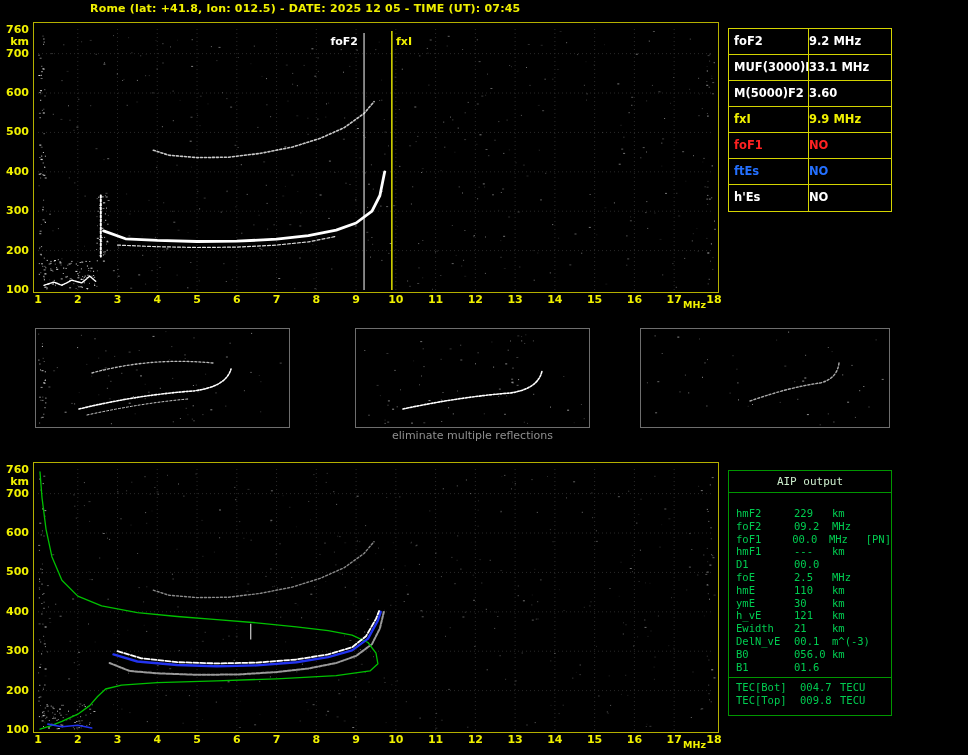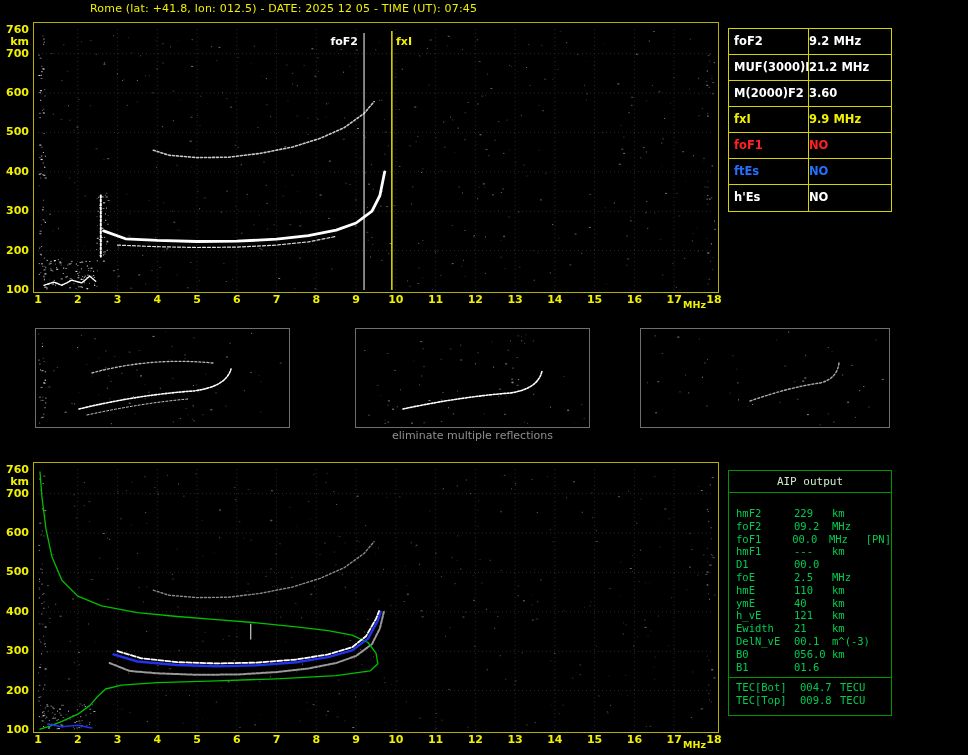--- a/index.html
+++ b/index.html
@@ -1,20 +1,20 @@
 <!DOCTYPE html>
 <html><head>
 <meta charset="utf-8">
 <style>
   *{margin:0;padding:0;box-sizing:border-box}
   html,body{background:#000}
   body{width:968px;height:755px;position:relative;overflow:hidden;
        font-family:"DejaVu Sans",sans-serif}
   #root{position:absolute;left:0;top:0;width:968px;height:755px;background:#000}
-  .title{position:absolute;left:90px;top:2px;color:#f0f000;font-size:11px;font-weight:normal;letter-spacing:.2px;white-space:nowrap}
+  .title{position:absolute;left:90px;top:2px;color:#f0f000;font-size:11px;font-weight:bold;letter-spacing:.2px;white-space:nowrap}
   .plot{position:absolute;border:1px solid #b4b000;background:#000}
   .plot svg{display:block}
   .ylab{position:absolute;color:#f0f000;font-size:11px;font-weight:bold;width:27px;text-align:right;line-height:12px}
   .xlab{position:absolute;color:#f0f000;font-size:11px;font-weight:bold;width:22px;text-align:center;line-height:12px}
   .unit{position:absolute;color:#f0f000;font-size:9.5px;font-weight:bold;line-height:11px}
   .mlabel{position:absolute;font-size:11px;font-weight:bold;color:#fff;background:#000;padding:0 2px;line-height:13px}
   .mlabel.yellow{color:#f0f000}
   .thumb{position:absolute;border:1px solid #6e6e6e;background:#000}
   .caption{position:absolute;color:#8f8f8f;font-size:11px;text-align:center;line-height:12px}
   .atable{position:absolute;left:728px;top:28px;width:164px;border:1px solid #d4d400;background:#000}
@@ -760,24 +760,24 @@
     </div>
 
   <div class="atable">
     <div id="autoscalaRows">
         <div class="arow">
           <div class="albl" style="color: rgb(255, 255, 255);">foF2</div>
           <div class="aval" style="color: rgb(255, 255, 255);">9.2 MHz</div>
         </div>
         <div class="arow">
           <div class="albl" style="color: rgb(255, 255, 255);">MUF(3000)F2</div>
-          <div class="aval" style="color: rgb(255, 255, 255);">21.2 MHz</div>
+          <div class="aval" style="color: rgb(255, 255, 255);">33.1 MHz</div>
         </div>
         <div class="arow">
-          <div class="albl" style="color: rgb(255, 255, 255);">M(2000)F2</div>
+          <div class="albl" style="color: rgb(255, 255, 255);">M(5000)F2</div>
           <div class="aval" style="color: rgb(255, 255, 255);">3.60</div>
         </div>
         <div class="arow">
           <div class="albl" style="color: rgb(240, 240, 0);">fxI</div>
           <div class="aval" style="color: rgb(240, 240, 0);">9.9 MHz</div>
         </div>
         <div class="arow">
           <div class="albl" style="color: rgb(255, 34, 34);">foF1</div>
           <div class="aval" style="color: rgb(255, 34, 34);">NO</div>
         </div>
@@ -1655,21 +1655,21 @@
           <span class="gn"></span>
         </div>
         <div class="grow">
           <span class="gp">hmE</span>
           <span class="gv">110</span>
           <span class="gu">km</span>
           <span class="gn"></span>
         </div>
         <div class="grow">
           <span class="gp">ymE</span>
-          <span class="gv">40</span>
+          <span class="gv">30</span>
           <span class="gu">km</span>
           <span class="gn"></span>
         </div>
         <div class="grow">
           <span class="gp">h_vE</span>
           <span class="gv">121</span>
           <span class="gu">km</span>
           <span class="gn"></span>
         </div>
         <div class="grow">

